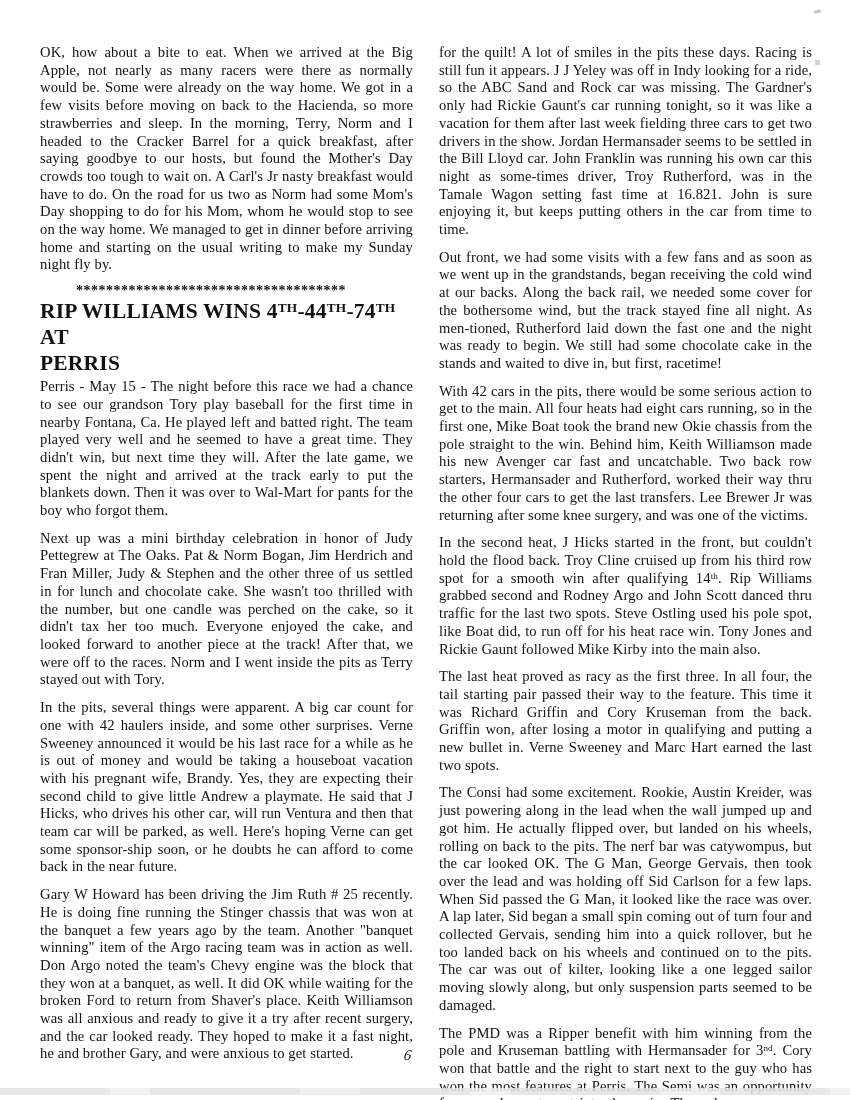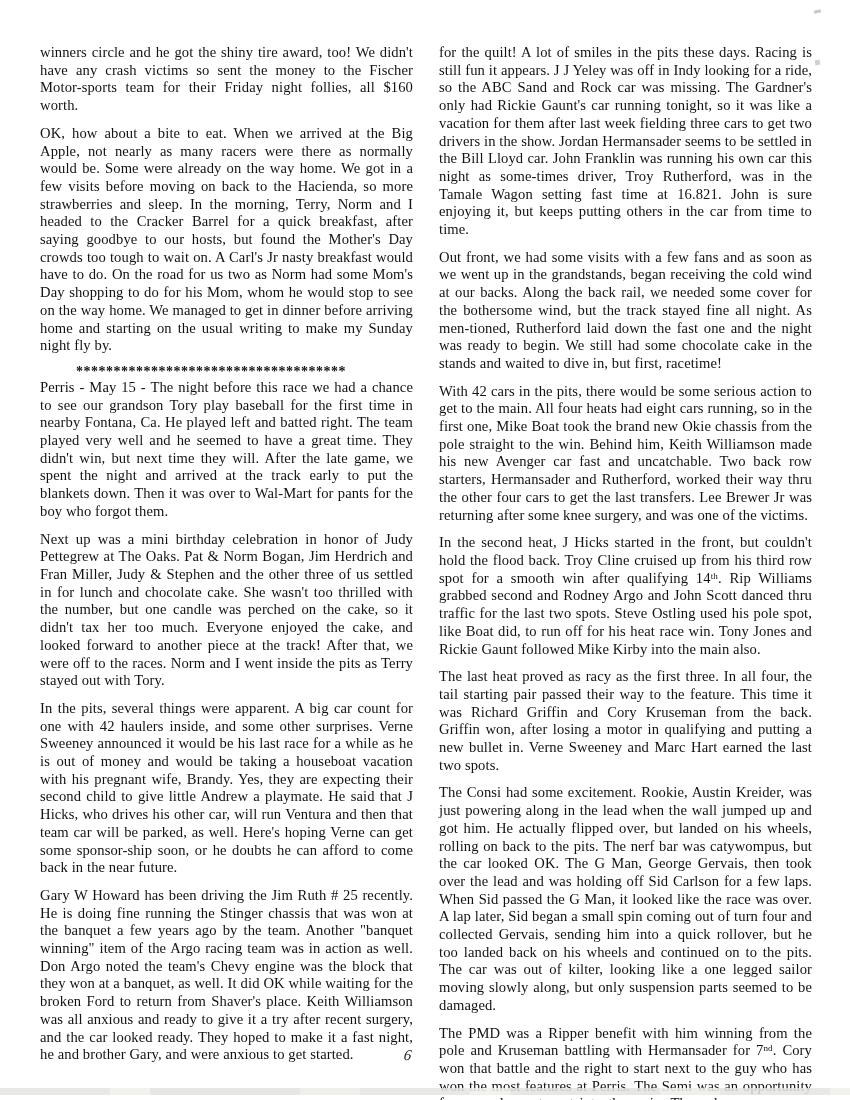--- a/index.html
+++ b/index.html
@@ -84,36 +84,36 @@
     transform: rotate(-12deg);
   }
   .noise-1 { left: 814px; top: 10px; }
   .noise-2 { left: 815px; top: 60px; height: 5px; width: 5px; opacity: 0.45; }
 </style>
 </head>
 <body>
 
 <div class="page">
   <div class="col">
-      <p><span>winners circle and he got the shiny tire award, too! We didn't have any crash victims so sent the money to the Fischer Motor-sports team for their Friday night follies, all $160 worth.</span></p>
       <p><span>OK, how about a bite to eat. When we arrived at the Big Apple, not nearly as many racers were there as normally would be. Some were already on the way home. We got in a few visits before moving on back to the Hacienda, so more strawberries and sleep. In the morning, Terry, Norm and I headed to the Cracker Barrel for a quick breakfast, after saying goodbye to our hosts, but found the Mother's Day crowds too tough to wait on. A Carl's Jr nasty breakfast would have to do. On the road for us two as Norm had some Mom's Day shopping to do for his Mom, whom he would stop to see on the way home. We managed to get in dinner before arriving home and starting on the usual writing to make my Sunday night fly by.</span></p>
       <div class="divider">************************************</div>
+      <h1><span>RIP WILLIAMS WINS 4</span><sup>TH</sup><span>-44</span><sup>TH</sup><span>-74</span><sup>TH</sup><span>  AT</span><br><span>PERRIS</span></h1>
       <p><span>Perris - May 15 - The night before this race we had a chance to see our grandson </span><span class="bold">Tory</span><span> play baseball for the first time in nearby Fontana, Ca. He played left and batted right. The team played very well and he seemed to have a great time. They didn't win, but next time they will. After the late game, we spent the night and arrived at the track early to put the blankets down. Then it was over to Wal-Mart for pants for the boy who forgot them.</span></p>
       <p><span>Next up was a mini birthday celebration in honor of </span><span class="bold">Judy Pettegrew</span><span> at The Oaks. </span><span class="bold">Pat &amp; Norm Bogan, Jim Herdrich and Fran Miller, Judy &amp; Stephen</span><span> and the other three of us settled in for lunch and chocolate cake. She wasn't too thrilled with the number, but one candle was perched on the cake, so it didn't tax her too much. Everyone enjoyed the cake, and looked forward to another piece at the track! After that, we were off to the races. Norm and I went inside the pits as Terry stayed out with Tory.</span></p>
       <p><span>In the pits, several things were apparent. A big car count for one with 42 haulers inside, and some other surprises. Verne Sweeney announced it would be his last race for a while as he is out of money and would be taking a houseboat vacation with his pregnant wife, Brandy. Yes, they are expecting their second child to give little Andrew a playmate. He said that J Hicks, who drives his other car, will run Ventura and then that team car will be parked, as well. Here's hoping Verne can get some sponsor-ship soon, or he doubts he can afford to come back in the near future.</span></p>
       <p><span>Gary W Howard has been driving the Jim Ruth # 25 recently. He is doing fine running the Stinger chassis that was won at the banquet a few years ago by the team. Another "banquet winning" item of the Argo racing team was in action as well. Don Argo noted the team's Chevy engine was the block that they won at a banquet, as well. It did OK while waiting for the broken Ford to return from Shaver's place. Keith Williamson was all anxious and ready to give it a try after recent surgery, and the car looked ready. They hoped to make it a fast night, he and brother Gary, and were anxious to get started.</span></p>
     </div>
   <div class="col">
       <p><span>for the quilt! A lot of smiles in the pits these days. Racing is still fun it appears. J J Yeley was off in Indy looking for a ride, so the ABC Sand and Rock car was missing. The Gardner's only had Rickie Gaunt's car running tonight, so it was like a vacation for them after last week fielding three cars to get two drivers in the show. Jordan Hermansader seems to be settled in the Bill Lloyd car. John Franklin was running his own car this night as some-times driver, Troy Rutherford, was in the Tamale Wagon setting fast time at 16.821. John is sure enjoying it, but keeps putting others in the car from time to time.</span></p>
       <p><span>Out front, we had some visits with a few fans and as soon as we went up in the grandstands, began receiving the cold wind at our backs. Along the back rail, we needed some cover for the bothersome wind, but the track stayed fine all night. As men-tioned, Rutherford laid down the fast one and the night was ready to begin. We still had some chocolate cake in the stands and waited to dive in, but first, racetime!</span></p>
       <p><span>With 42 cars in the pits, there would be some serious action to get to the main. All four heats had eight cars running, so in the first one, Mike Boat took the brand new Okie chassis from the pole straight to the win. Behind him, Keith Williamson made his new Avenger car fast and uncatchable. Two back row starters, Hermansader and Rutherford, worked their way thru the other four cars to get the last transfers. Lee Brewer Jr was returning after some knee surgery, and was one of the victims.</span></p>
       <p><span>In the second heat, J Hicks started in the front, but couldn't hold the flood back. Troy Cline cruised up from his third row spot for a smooth win after qualifying 14</span><sup>th</sup><span>. Rip Williams grabbed second and Rodney Argo and John Scott danced thru traffic for the last two spots. Steve Ostling used his pole spot, like Boat did, to run off for his heat race win. Tony Jones and Rickie Gaunt followed Mike Kirby into the main also.</span></p>
       <p><span>The last heat proved as racy as the first three. In all four, the tail starting pair passed their way to the feature. This time it was Richard Griffin and Cory Kruseman from the back. Griffin won, after losing a motor in qualifying and putting a new bullet in. Verne Sweeney and Marc Hart earned the last two spots.</span></p>
       <p><span>The Consi had some excitement. Rookie, Austin Kreider, was just powering along in the lead when the wall jumped up and got him. He actually flipped over, but landed on his wheels, rolling on back to the pits. The nerf bar was catywompus, but the car looked OK. The G Man, George Gervais, then took over the lead and was holding off Sid Carlson for a few laps. When Sid passed the G Man, it looked like the race was over. A lap later, Sid began a small spin coming out of turn four and collected Gervais, sending him into a quick rollover, but he too landed back on his wheels and continued on to the pits. The car was out of kilter, looking like a one legged sailor moving slowly along, but only suspension parts seemed to be damaged.</span></p>
-      <p><span>The PMD was a Ripper benefit with him winning from the pole and Kruseman battling with Hermansader for 7</span><sup>nd</sup><span>. Cory won that battle and the right to start next to the guy who has won the most features at Perris. The Semi was an opportunity for several cars to get into the main. The only suspense was who. After the first</span></p>
+      <p><span>The PMD was a Ripper benefit with him winning from the pole and Kruseman battling with Hermansader for 3</span><sup>nd</sup><span>. Cory won that battle and the right to start next to the guy who has won the most features at Perris. The Semi was an opportunity for several cars to get into the main. The only suspense was who. After the first</span></p>
     </div>
 </div>
 
 <div class="page-number">6</div>
 
 <div class="scan-band"></div>
 <div class="noise-mark noise-1"></div>
 <div class="noise-mark noise-2"></div>
 
 </body></html>

